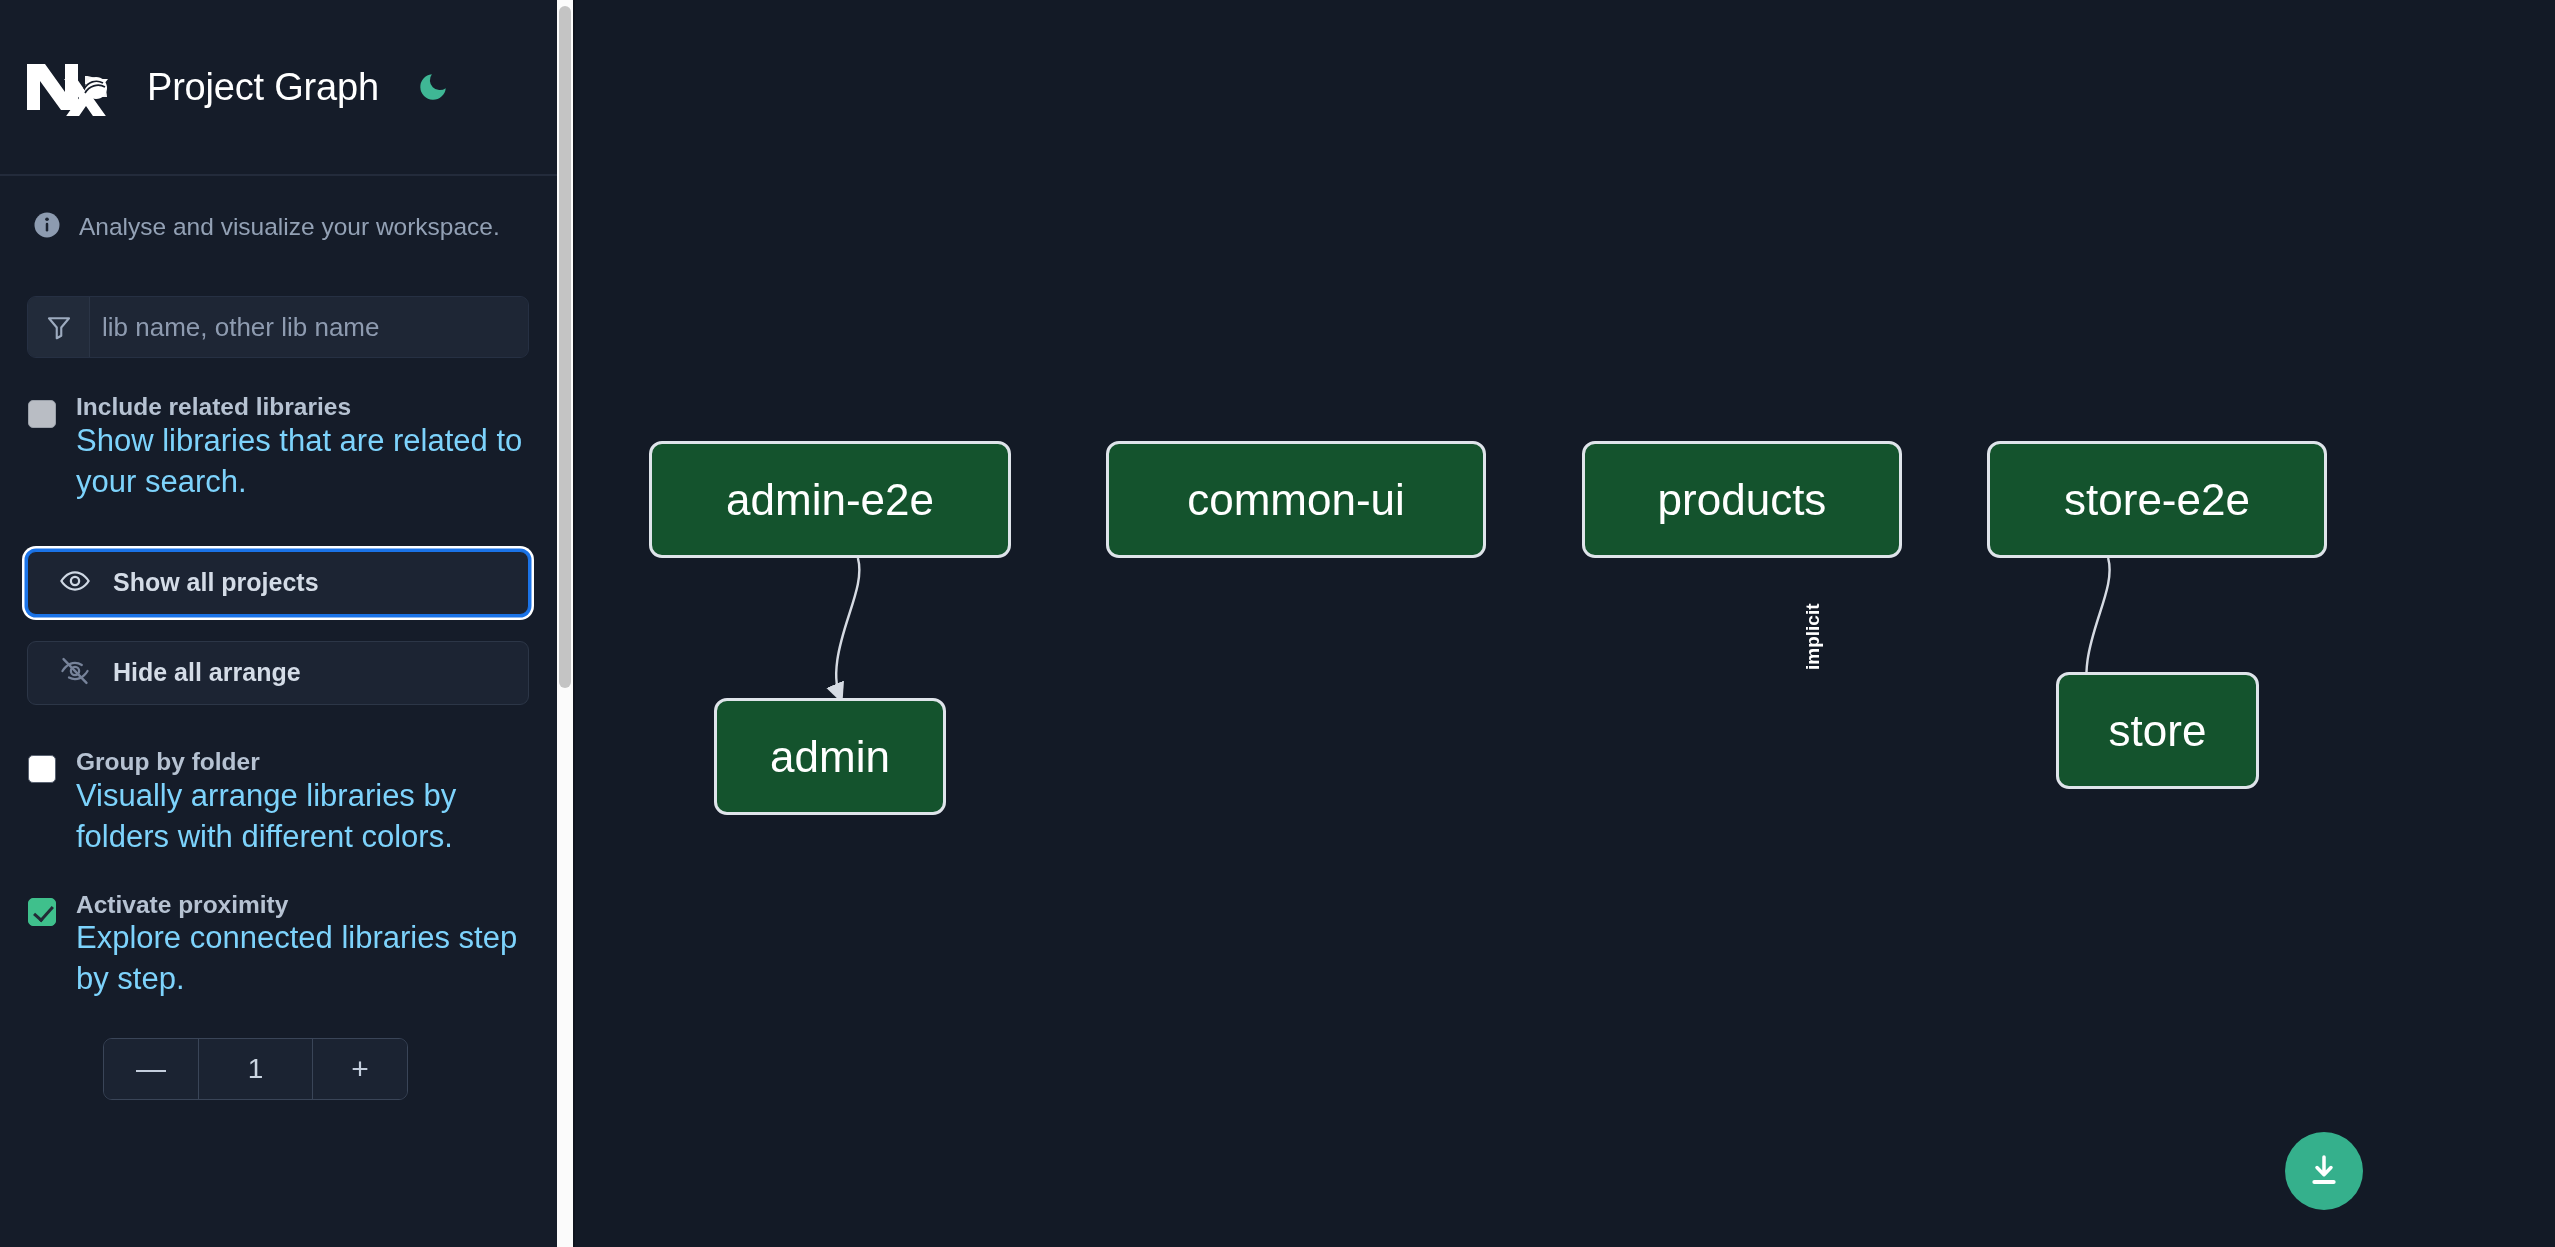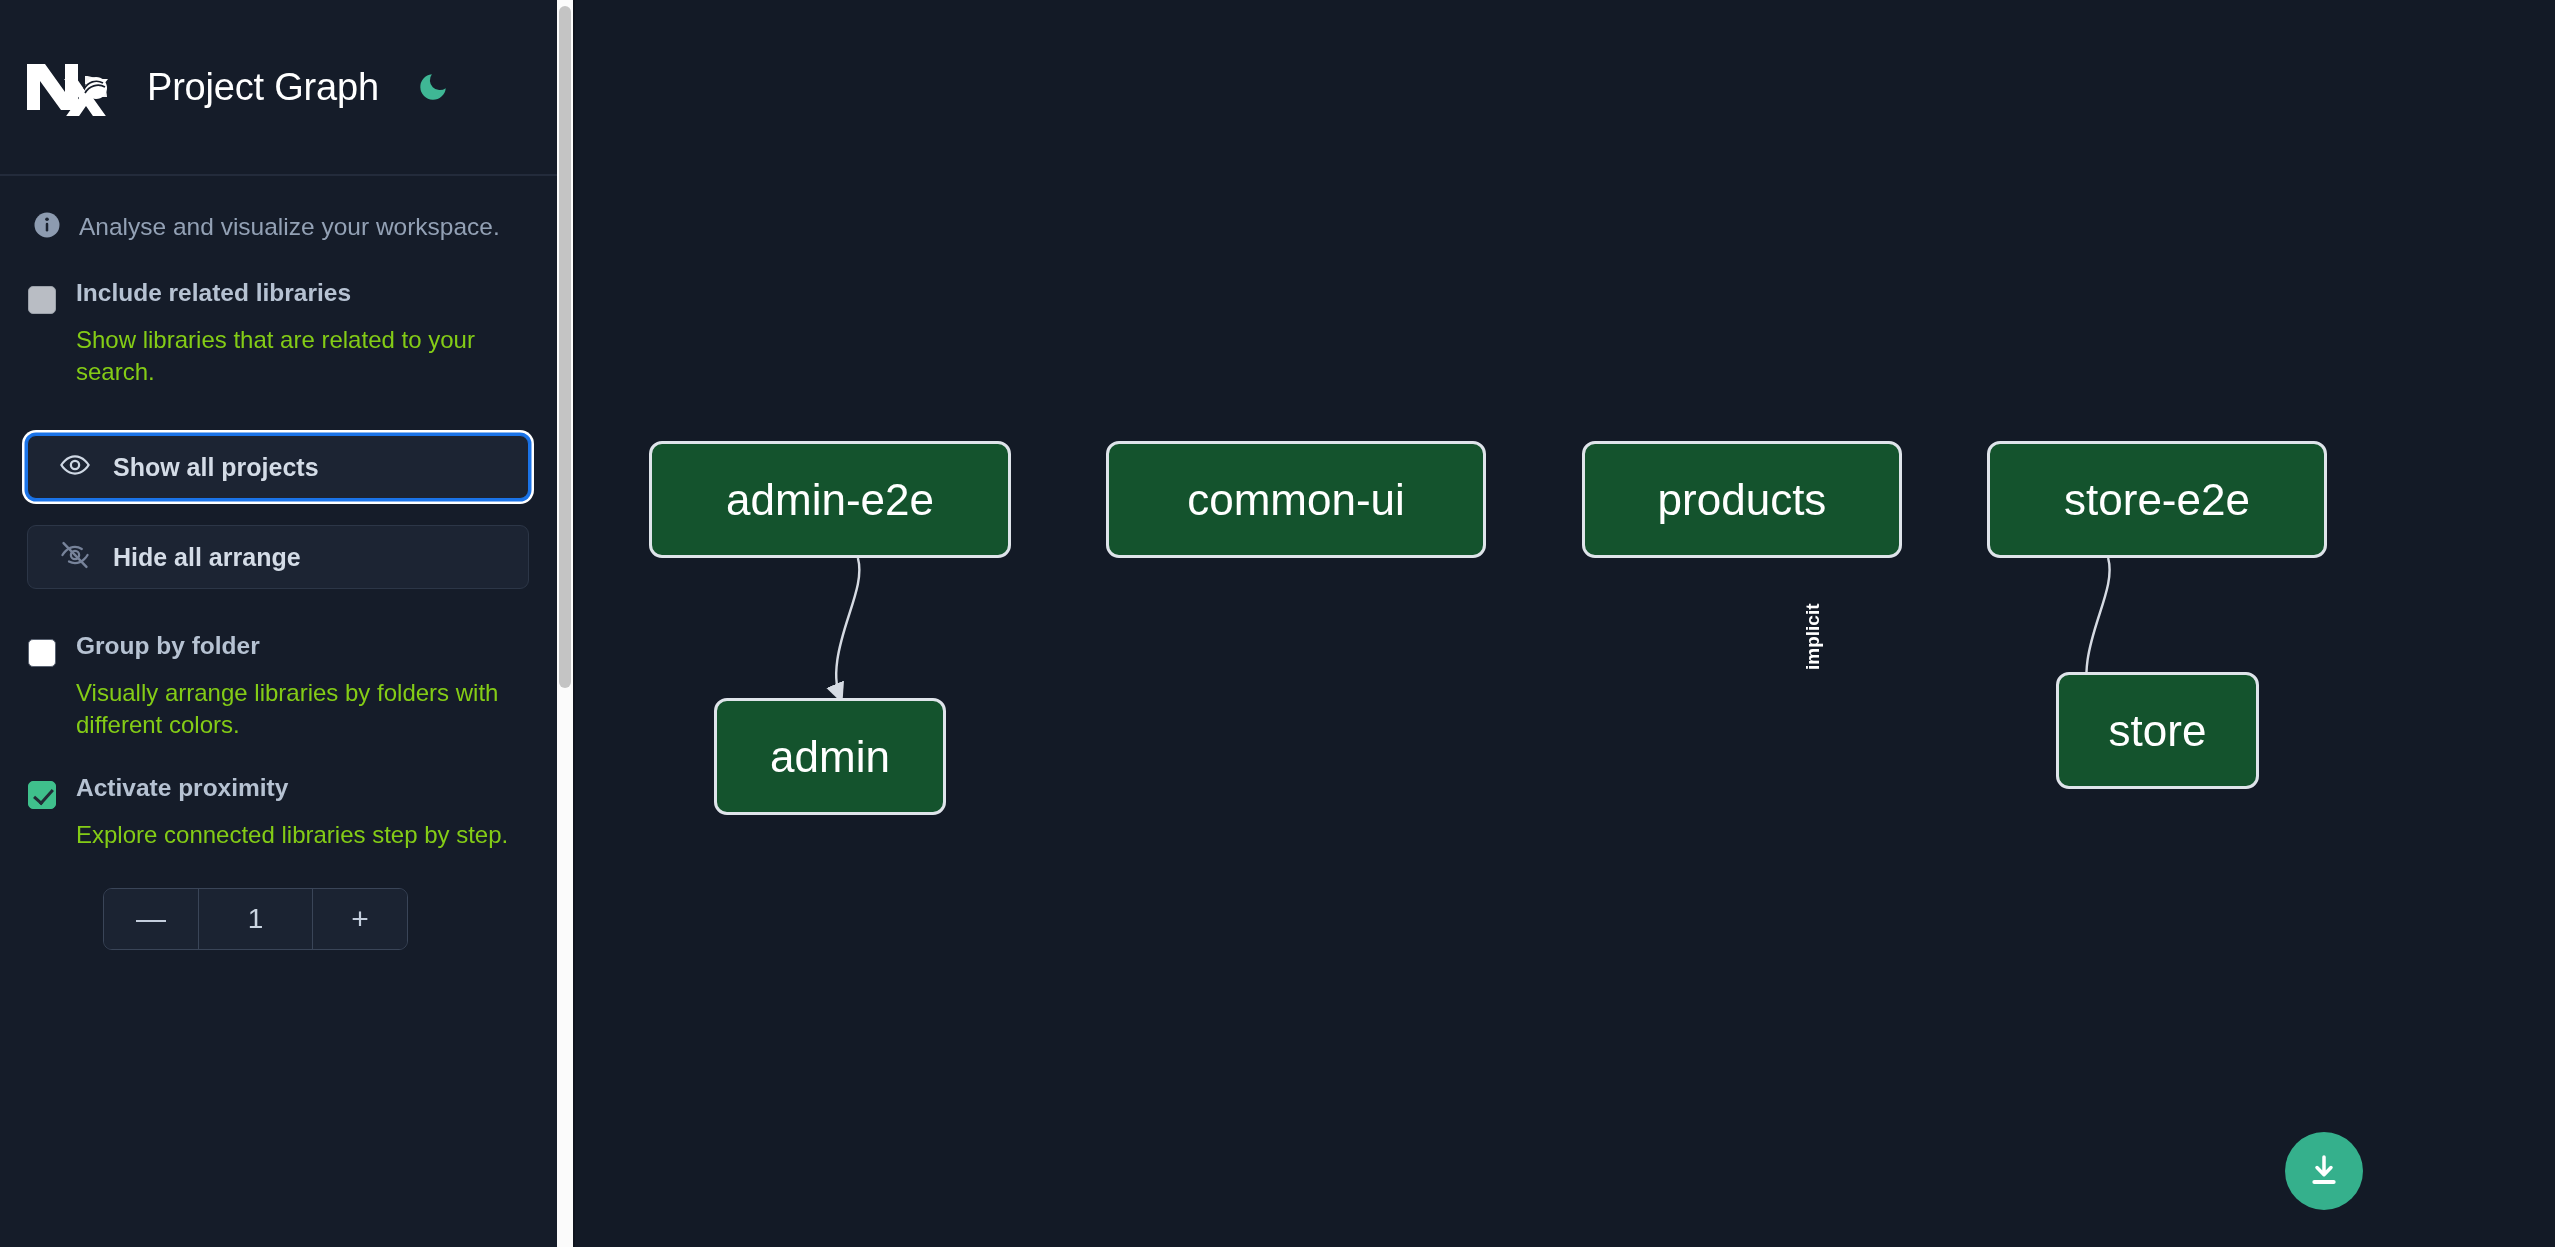--- a/index.html
+++ b/index.html
@@ -108,24 +108,24 @@
     transform: rotate(42deg);
   }
   .check-texts { flex: 1; }
   .check-title {
     color: #b6c2d2;
     font-size: 24.5px;
     font-weight: 700;
     line-height: 1.1;
   }
   .check-desc {
-    color: #84cc16;
-    font-size: 24px;
+    color: #7dd3fc;
+    font-size: 31px;
     line-height: 1.32;
-    margin-top: 17px;
+    margin-top: 0;
     max-width: 470px;
   }
 
   .btns { padding: 48px 28px 0 27px; }
   .gbtn {
     position: relative;
     display: flex; align-items: center;
     height: 64px;
     border-radius: 9px;
     background: #1c2433;
@@ -265,20 +265,30 @@
         <span>
           <svg width="30" height="30" viewBox="0 0 24 24" aria-hidden="true">
             <circle cx="12" cy="12" r="10" fill="#8d9bb0"></circle>
             <rect x="11" y="10.2" width="2" height="7" rx="1" fill="#1b2330"></rect>
             <circle cx="12" cy="7.4" r="1.45" fill="#1b2330"></circle>
           </svg>
         </span>
         <span class="tagline-text">Analyse and visualize your workspace.</span>
       </div>
 
+      <div class="filter-row">
+        <div class="filter-box">
+          <span class="filter-icon-cell">
+            <svg width="30" height="30" viewBox="0 0 24 24" aria-hidden="true">
+              <path d="M4 5h16l-6.2 7.4V19l-3.6 2v-8.6z" fill="none" stroke="#9dabbf" stroke-width="1.7" stroke-linejoin="round"></path>
+            </svg>
+          </span>
+          <input class="filter-input" type="text" placeholder="lib name, other lib name" style="">
+        </div>
+      </div>
 
       <div class="check-block">
         <span class="cbox grey"></span>
         <span class="check-texts">
           <span class="check-title">Include related libraries</span>
           <div class="check-desc">Show libraries that are related to your search.</div>
         </span>
       </div>
 
       <div class="btns">

